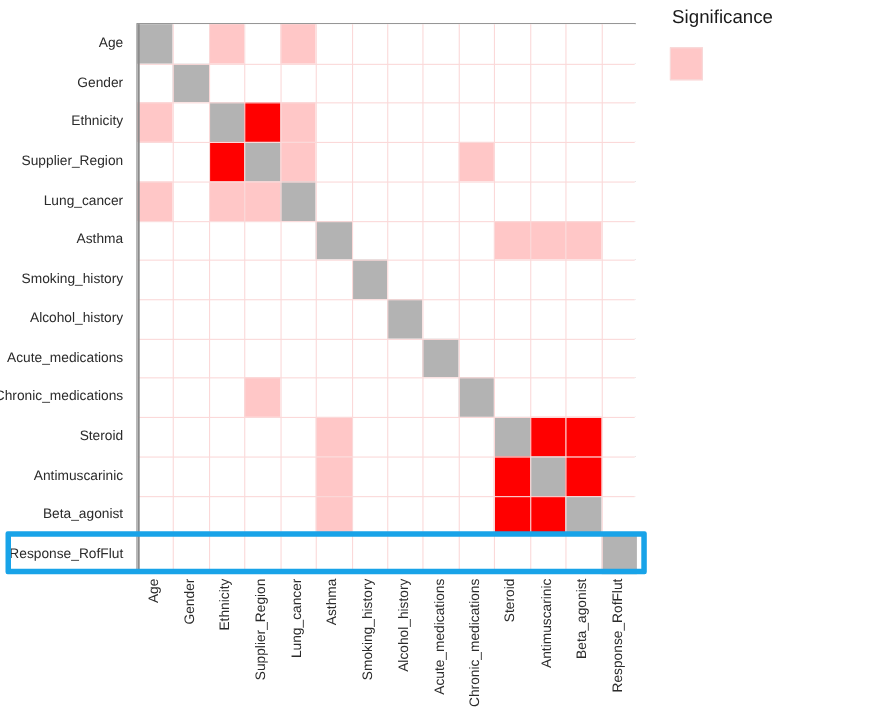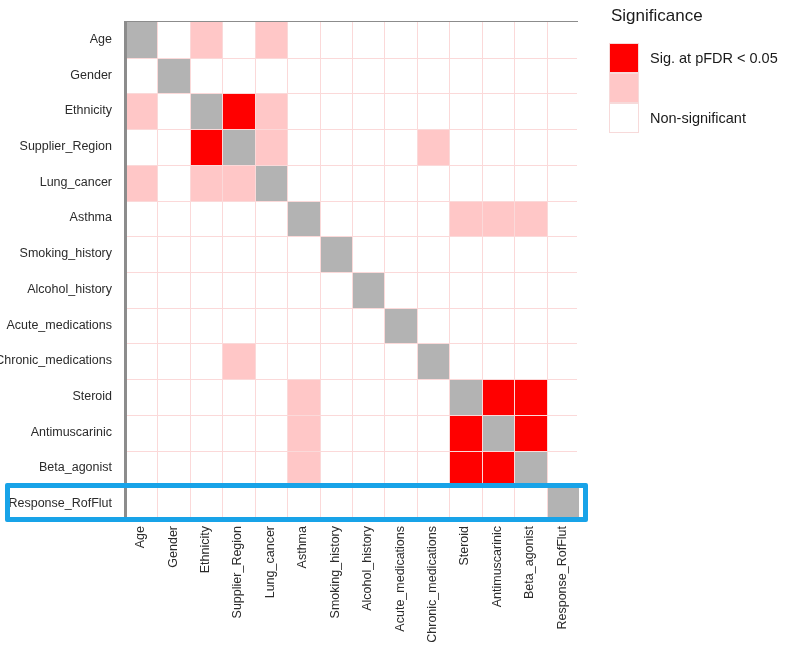--- a/index.html
+++ b/index.html
@@ -474,26 +474,18 @@
         <div class="xlabel">Response_RofFlut</div>
       </div>
     </div>
 
   <div id="highlight-box" style="border-color: rgb(24, 163, 232);"></div>
 
   <div id="legend">
     <div id="legend-title">Significance</div>
     <div id="legend-keys">
         <div class="legend-row">
-          <div class="legend-swatch" style="background: rgb(255, 0, 0);"></div>
-          <div class="legend-label">Sig. at pFDR &lt; 0.05</div>
-        </div>
-        <div class="legend-row">
           <div class="legend-swatch" style="background: rgb(255, 199, 199);"></div>
         </div>
-        <div class="legend-row">
-          <div class="legend-swatch" style="background: rgb(255, 255, 255);"></div>
-          <div class="legend-label">Non-significant</div>
-        </div>
       </div>
   </div>
 
 </div>
 
 </body></html>

